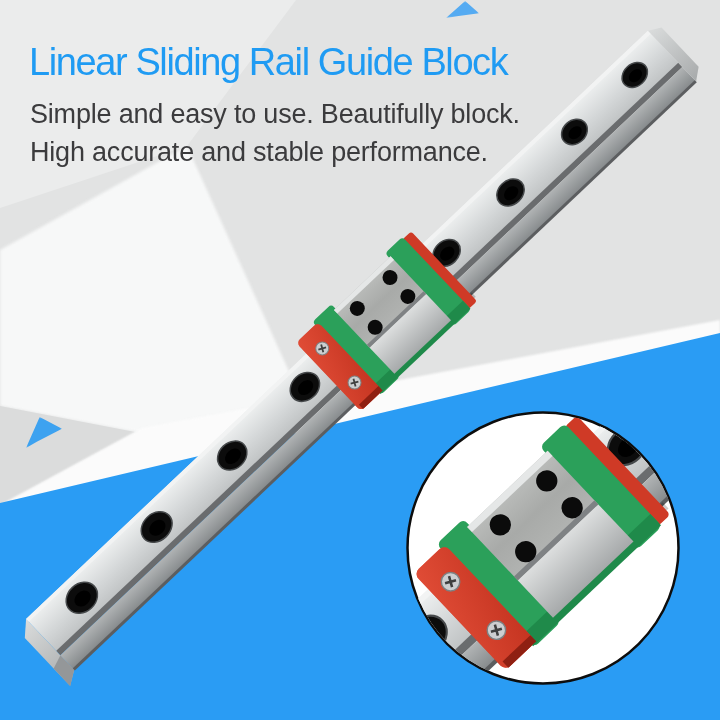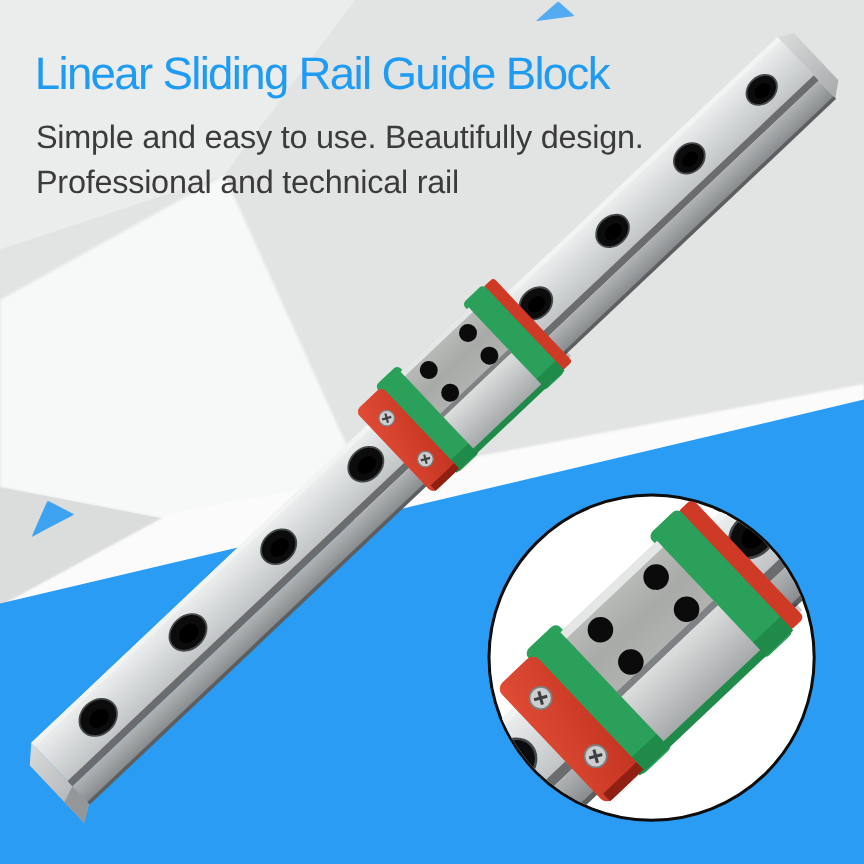--- a/index.html
+++ b/index.html
@@ -153,16 +153,16 @@
     <g clip-path="url(#insetClip)">
       <use href="#product" transform="translate(72.5,990) rotate(-43.4) scale(1.42)"></use>
     </g>
   </svg>
 
   <div class="decor-tri tri-top"></div>
   <div class="decor-tri tri-left"></div>
 
   <div class="title">Linear Sliding Rail Guide Block</div>
   <div class="desc">
-    <div>Simple and easy to use. Beautifully design.</div>
-    <div>Professional and technical rail</div>
+    <div>Simple and easy to use. Beautifully block.</div>
+    <div>High accurate and stable performance.</div>
   </div>
 </div>
 
 </body></html>

